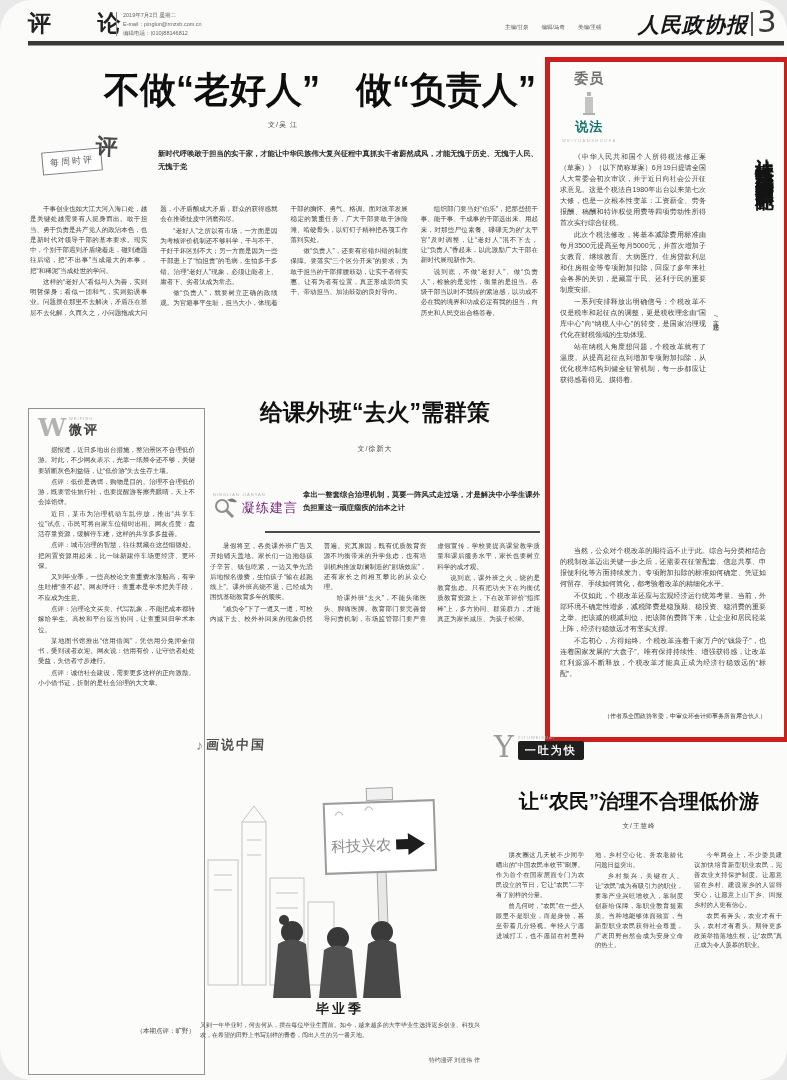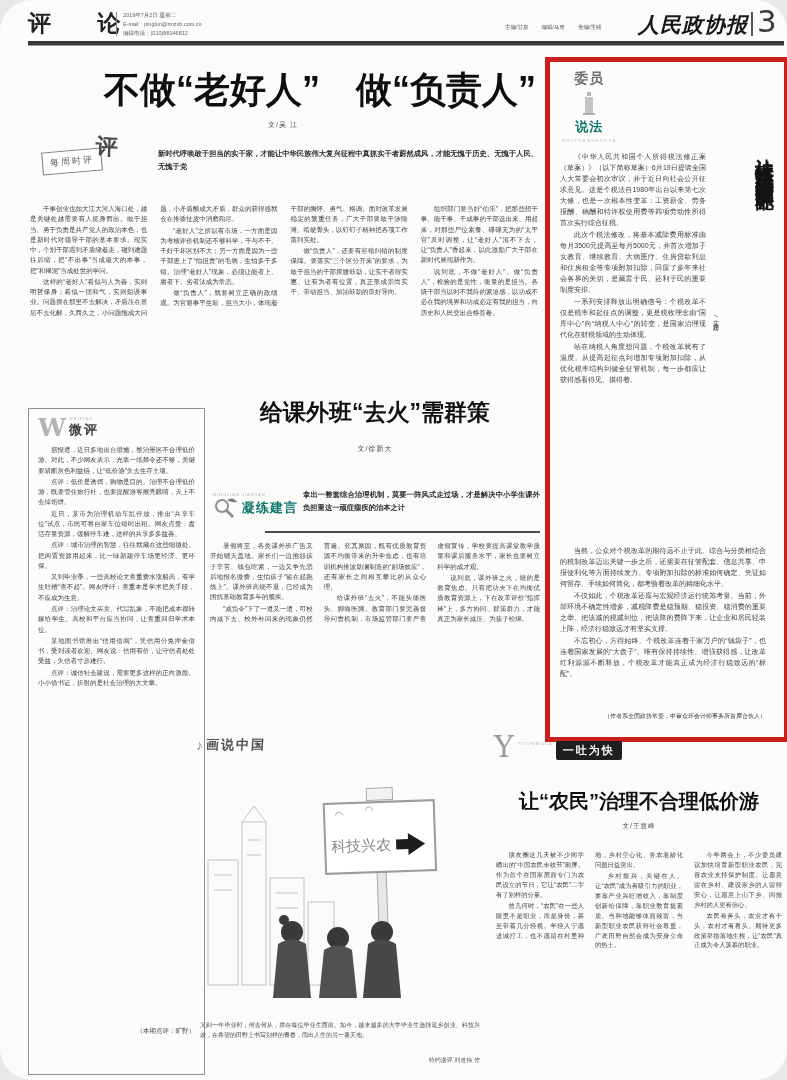--- a/index.html
+++ b/index.html
@@ -47,21 +47,21 @@
   .wp-txt{font-size:13px;font-weight:bold;color:#3c3c3c;letter-spacing:2px;}
   .wp-body{height:575px;}
   .wp-sign{text-align:right;font-size:6.5px;color:#444;margin-top:7px;}
 
   
   .h-kewai{left:210px;top:397px;width:330px;font-size:23px;font-weight:900;color:#111;text-align:center;}
   .kewai-author{left:210px;top:444px;width:330px;}
   .nl-logo{left:213px;top:492px;width:88px;}
   .nl-sub{font-size:4px;color:#b0b0b0;letter-spacing:1px;display:block;}
   .nl-row{display:flex;align-items:center;gap:3px;}
-  .nl-txt{font-size:13px;font-weight:bold;color:#0f766e;letter-spacing:1px;}
+  .nl-txt{font-size:13px;font-weight:normal;color:#701a75;letter-spacing:1px;}
   .kewai-lead{left:303px;top:489px;width:237px;}
   .kewai-rule{left:265px;top:531px;width:275px;height:1.5px;background:#4c4c4c;}
   .kewai-body{left:210px;top:541px;width:330px;height:179px;}
 
   
   .red-box{left:545px;top:57px;width:234px;height:675px;border:5px solid var(--red_frame);background:#fcfcfa;box-sizing:content-box;}
   .wy-logo{position:absolute;left:12px;top:8px;}
   .wy-row{display:flex;align-items:center;gap:2px;flex-direction:column;}
   .wy-txt{font-size:14px;font-weight:bold;color:#6f6f6f;letter-spacing:1px;}
   .wy-txt2{font-size:13px;font-weight:bold;color:#0f766e;letter-spacing:1px;}
@@ -79,21 +79,21 @@
   .hs-note{font-size:14px;color:#8a8a8a;}
   .hs-txt{font-size:13px;font-weight:bold;color:#4f4f4f;letter-spacing:2px;transform:skewX(-4deg);}
   .cartoon{left:200px;top:760px;}
   .cap-title{left:200px;top:1000px;width:280px;text-align:center;font-size:13px;font-weight:900;color:#1c1c1c;letter-spacing:3px;}
   .cap-text{left:200px;top:1021px;width:280px;font-size:6px;line-height:1.6;text-align:justify;color:#4a4a4a;}
   .cap-credit{left:200px;top:1056px;width:280px;text-align:right;font-size:6px;color:#555;}
 
   
   .yt-logo{left:494px;top:734px;display:flex;align-items:flex-end;gap:4px;}
   .yt-y{font-size:30px;line-height:0.85;color:#9a9a9a;font-family:"DejaVu Serif",serif;}
-  .yt-col{display:flex;gap:1px;}
+  .yt-col{display:flex;flex-direction:column;gap:1px;}
   .yt-sub{font-size:4px;color:#b5b5b5;letter-spacing:1px;}
   .yt-badge{background:#1f1f1f;color:#f5f5f5;font-size:11px;font-weight:bold;letter-spacing:2px;padding:2px 7px;border-radius:2px;}
   .h-nong{left:494px;top:788px;width:290px;font-size:20px;font-weight:900;color:#101010;text-align:center;}
   .nong-author{left:494px;top:822px;width:290px;font-size:6.5px;}
   .nong-body{left:496px;top:850px;width:286px;height:226px;font-size:6.3px;}
 </style>
 </head>
 <body>
 
 <div class="page">
@@ -239,20 +239,21 @@
         <circle cx="84" cy="160" r="5" fill="#3a3a3a"></circle>
         <circle cx="92" cy="172" r="11" fill="#3a3a3a"></circle>
         <path d="M78 184 q14 -9 28 0 l5 54 h-38 z" fill="#4e4e4e"></path>
         <circle cx="138" cy="178" r="11" fill="#383838"></circle>
         <path d="M124 190 q14 -9 28 0 l5 48 h-38 z" fill="#515151"></path>
         <circle cx="182" cy="172" r="11" fill="#3a3a3a"></circle>
         <path d="M168 184 q14 -9 28 0 l5 54 h-38 z" fill="#484848"></path>
       </g>
     </svg>
   </div>
+  <div class="abs cap-title">毕业季</div>
   <div class="abs cap-text">又到一年毕业时，何去何从，摆在每位毕业生面前。如今，越来越多的大学毕业生选择返乡创业、科技兴农，在希望的田野上书写别样的青春，闯出人生的另一番天地。</div>
   <div class="abs cap-credit">特约漫评 刘道伟 作</div>
 
   <div class="abs yt-logo">
     <span class="yt-y">Y</span>
     <span class="yt-col">
       <span class="yt-sub">YITUWEIKUAI</span>
       <span class="yt-badge">一吐为快</span>
     </span>
   </div>

